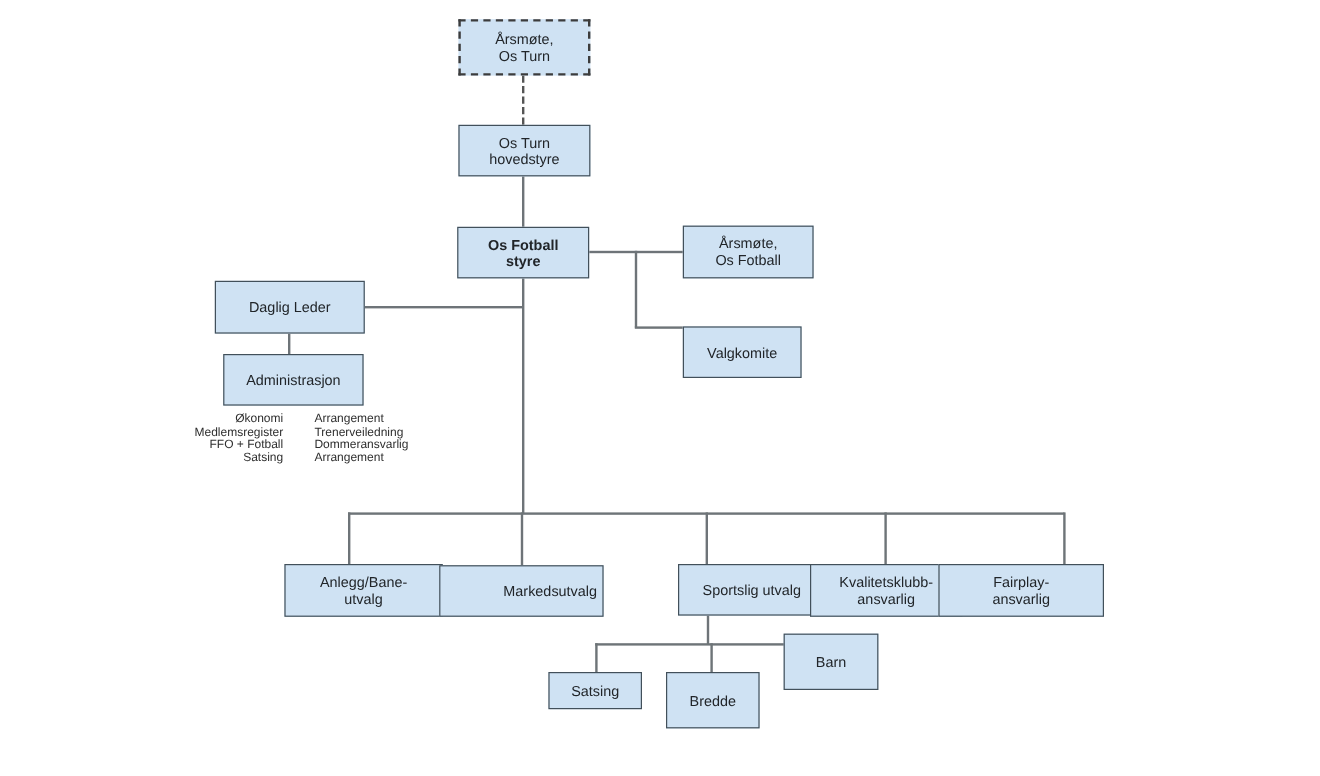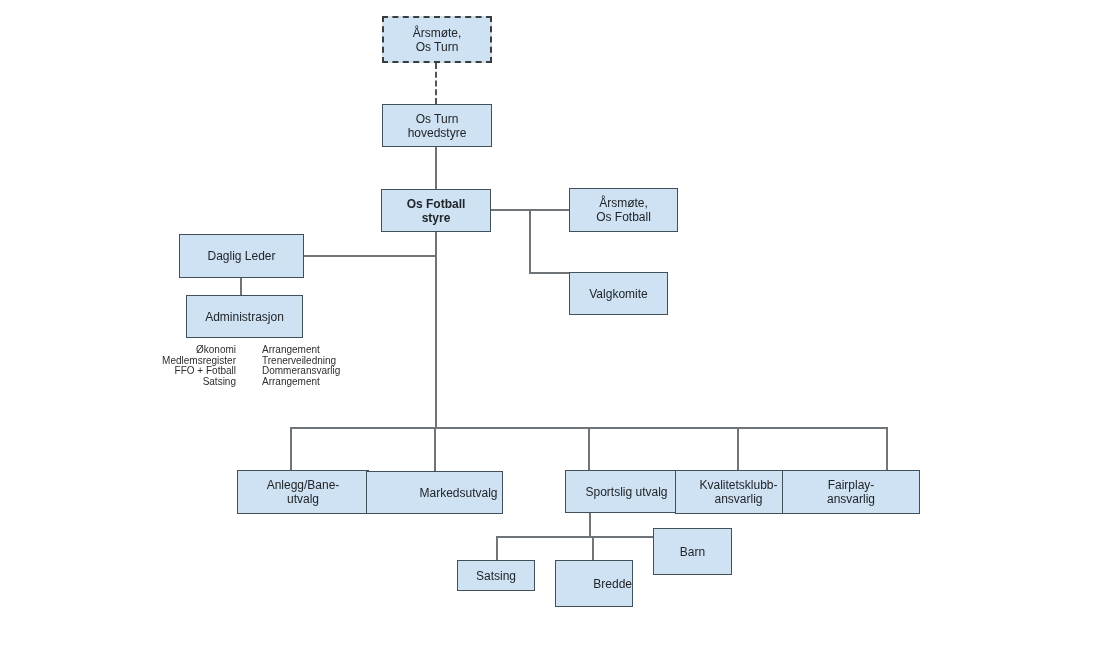--- a/index.html
+++ b/index.html
@@ -32,21 +32,21 @@
   .n-arsmote-os-fotball{ left:569px; top:188px; width:109px; height:44px; }
   .n-valgkomite        { left:569px; top:252px; width:99px; height:43px;margin-top:20px; }
   .n-daglig-leder      { left:179px; top:234px; width:125px; height:44px; }
   .n-administrasjon    { left:186px; top:295px; width:117px; height:43px; }
   .n-anlegg-bane       { left:237px; top:470px; width:132px; height:44px; }
   .n-markedsutvalg     { left:366px; top:471px; width:137px; height:43px;padding-left:48px; }
   .n-sportslig-utvalg  { left:529px; top:470px; width:123px; height:43px;margin-left:36px; }
   .n-kvalitetsklubb    { left:675px; top:470px; width:127px; height:44px; }
   .n-fairplay          { left:782px; top:470px; width:138px; height:44px; }
   .n-satsing           { left:457px; top:560px; width:78px;  height:31px; }
-  .n-bredde            { left:555px; top:560px; width:78px;  height:47px;justify-content:flex-end; }
+  .n-bredde            { left:555px; top:560px; width:78px;  height:47px; }
   .n-barn              { left:653px; top:528px; width:79px;  height:47px;text-align:right; }
   
   .ln { position: absolute; background: #6e7478; }
   .lnv { width: 1.5px; }
   .lnh { height: 1.5px; }
   .ln-dashed { position: absolute; width: 0; border-left: 2px dashed #555555; }
   .c1  { left:435px; top:63px;  height:41px; }                 
   .c2  { left:435px; top:147px; height:42px; }                 
   .c3  { left:435px; top:232px; height:196px; }                
   .c4  { left:304px; top:255px; width:131px; }                 

